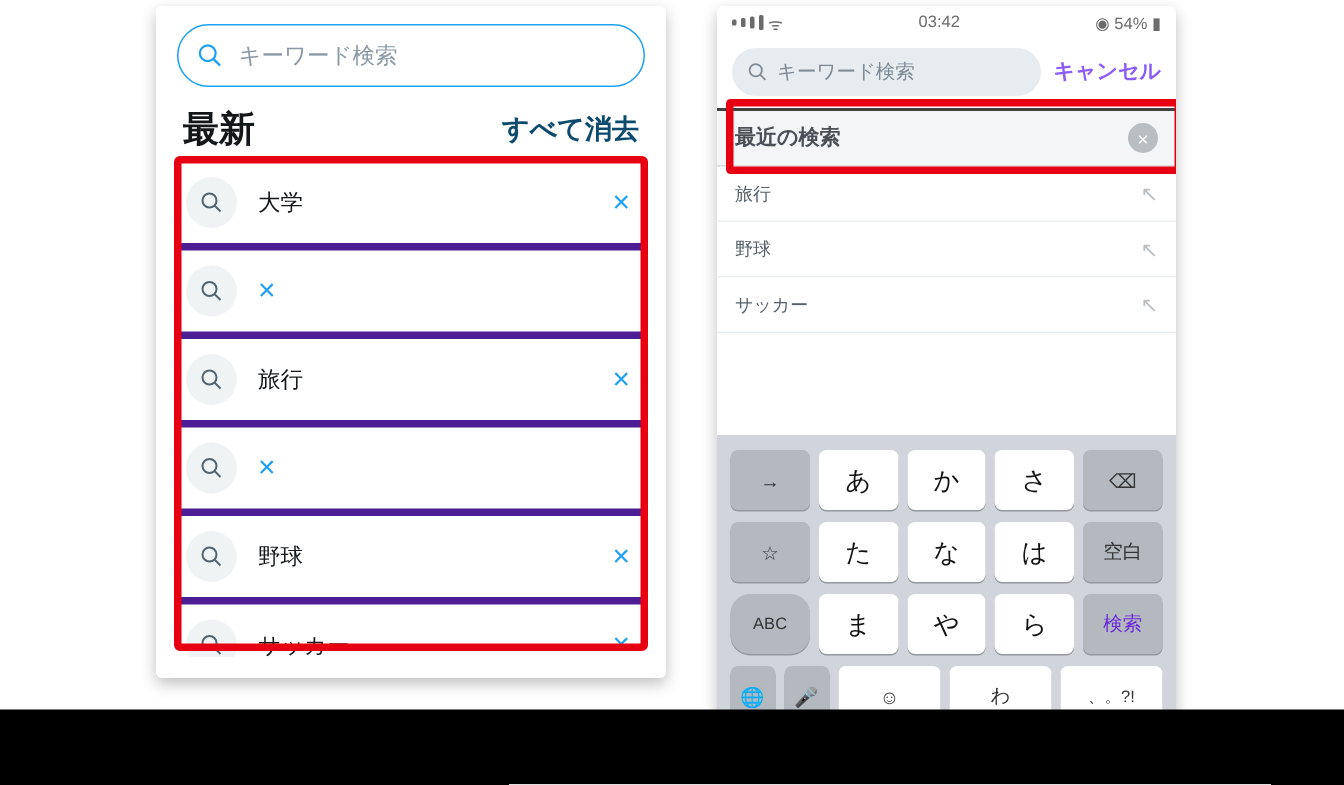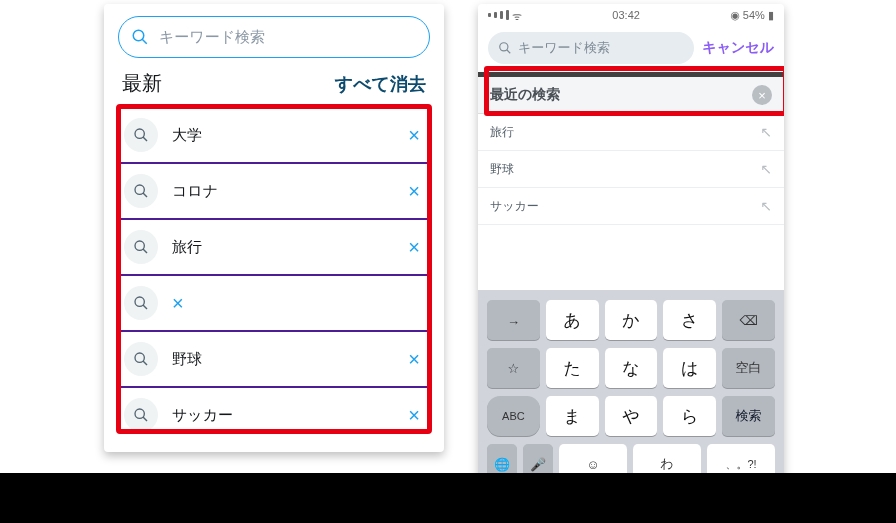--- a/index.html
+++ b/index.html
@@ -5,40 +5,40 @@
   html,body{margin:0;padding:0;background:#fff;font-family:"Hiragino Kaku Gothic ProN","Hiragino Sans",Meiryo,Arial,sans-serif;}
   .stage{position:relative;width:896px;height:523px;background:#fff;overflow:hidden;}
   .black-bar{position:absolute;left:0;right:0;bottom:0;height:50px;background:#000;}
   .panel{position:absolute;background:#fff;border-radius:4px;box-shadow:0 4px 10px rgba(0,0,0,.25);overflow:hidden;}
   
   .left{left:104px;top:4px;width:340px;height:448px;}
   .left .search{margin:12px 14px 6px 14px;border:1px solid #1da1f2;border-radius:22px;height:40px;display:flex;align-items:center;padding:0 12px;color:#8b98a5;}
   .left .search svg{flex:0 0 auto;margin-right:10px;}
   .left .search .ph{font-size:15px;color:#8b98a5;}
   .left .hdr{display:flex;justify-content:space-between;align-items:center;padding:6px 18px 8px 18px;}
-  .left .hdr .ttl{font-size:20px;font-weight:400;color:#14171a;}
+  .left .hdr .ttl{font-size:24px;font-weight:700;color:#14171a;}
   .left .hdr .clr{font-size:18px;color:#0c4a6e;font-weight:700;}
   .redbox-left{position:absolute;left:12px;right:12px;top:100px;bottom:18px;border:5px solid #e60012;border-radius:4px;}
   .list{position:absolute;left:14px;right:14px;top:104px;bottom:14px;overflow:hidden;}
-  .row{display:flex;align-items:center;height:54px;border-bottom:2px solid #4c1d95;}
+  .row{display:flex;align-items:center;height:54px;border-bottom:5px solid #4c1d95;}
   .row:last-child{border-bottom:none;}
   .row .icn{width:34px;height:34px;border-radius:50%;background:#eff3f4;display:flex;align-items:center;justify-content:center;color:#536471;margin-right:14px;margin-left:6px;}
   .row .lbl{flex:1;font-size:15px;color:#14171a;}
   .row .x{color:#1da1f2;font-size:20px;font-weight:400;padding-right:10px;}
   
   .right{left:478px;top:4px;width:306px;height:488px;}
   .status{height:22px;display:flex;align-items:center;justify-content:space-between;font-size:11px;color:#6b6b6b;padding:0 10px;}
   .status .sig{display:flex;align-items:center;gap:3px;}
   .status .sig .bar{width:3px;background:#6b6b6b;border-radius:1px;}
   .right .srch-row{display:flex;align-items:center;padding:6px 10px 8px 10px;gap:8px;}
   .right .srch{flex:1;background:#e7ecf0;border-radius:18px;height:32px;display:flex;align-items:center;padding:0 10px;color:#7d8a94;}
   .right .srch svg{margin-right:6px;}
   .right .srch .ph{font-size:13px;}
   .right .cancel{color:#8b5cf6;font-size:14px;font-weight:600;}
-  .recent-hdr{background:#f3f5f7;border-top:5px solid #404040;border-bottom:1px solid #d9dde0;height:36px;display:flex;align-items:center;justify-content:space-between;padding:0 12px;position:relative;}
+  .recent-hdr{background:#f3f5f7;border-top:2px solid #404040;border-bottom:1px solid #d9dde0;height:36px;display:flex;align-items:center;justify-content:space-between;padding:0 12px;position:relative;}
   .recent-hdr .t{font-size:14px;font-weight:600;color:#4a5056;}
   .recent-hdr .cx{width:20px;height:20px;border-radius:50%;background:#b9bec3;display:flex;align-items:center;justify-content:center;color:#fff;font-size:13px;line-height:1;}
   .redbox-right{position:absolute;left:6px;top:62px;width:294px;height:40px;border:5px solid #e60012;border-radius:3px;pointer-events:none;}
   .rrow{height:36px;display:flex;align-items:center;justify-content:space-between;border-bottom:1px solid #eceff1;padding:0 12px;}
   .rrow .rl{font-size:12px;color:#55606a;}
   .rrow .arr{color:#b9bec3;font-size:14px;transform:rotate(0deg);}
   
   .kbd{position:absolute;left:0;right:0;bottom:0;background:#d1d5db;padding-top:6px;}
   .kbd .krow{display:flex;justify-content:space-between;padding:2px 6px;}
   .kbd .key{background:#fff;border-radius:5px;box-shadow:0 1px 0 #94989d;height:40px;flex:1;margin:2px 3px;display:flex;align-items:center;justify-content:center;font-size:17px;color:#111;}
@@ -74,21 +74,20 @@
         <span class="lbl">大学</span>
         <span class="x">×</span>
       </div>
       <div class="row">
         <div class="icn">
             <svg width="16" height="16" viewBox="0 0 24 24" fill="none" stroke="#536471" stroke-width="2">
               <circle cx="10" cy="10" r="7"></circle>
               <line x1="15" y1="15" x2="21" y2="21"></line>
             </svg>
           </div>
-        <span class="lbl">コロナ</span>
         <span class="x">×</span>
       </div>
       <div class="row">
         <div class="icn">
             <svg width="16" height="16" viewBox="0 0 24 24" fill="none" stroke="#536471" stroke-width="2">
               <circle cx="10" cy="10" r="7"></circle>
               <line x1="15" y1="15" x2="21" y2="21"></line>
             </svg>
           </div>
         <span class="lbl">旅行</span>
@@ -180,21 +179,21 @@
         <div class="key">た</div>
         <div class="key">な</div>
         <div class="key">は</div>
         <div class="key fn">空白</div>
       </div>
       <div class="krow">
         <div class="key fn small">ABC</div>
         <div class="key">ま</div>
         <div class="key">や</div>
         <div class="key">ら</div>
-        <div class="key fn" style="color:#0f172a">検索</div>
+        <div class="key fn" style="color:#6d28d9">検索</div>
       </div>
       <div class="brow">
         <div class="bk" style="flex:0 0 30px">🌐</div>
         <div class="bk" style="flex:0 0 30px">🎤</div>
         <div class="bk" style="flex:1;background:#fff">☺</div>
         <div class="bk" style="flex:1;background:#fff">わ</div>
         <div class="bk" style="flex:1;background:#fff;font-size:11px">、。?!</div>
       </div>
     </div>
 

